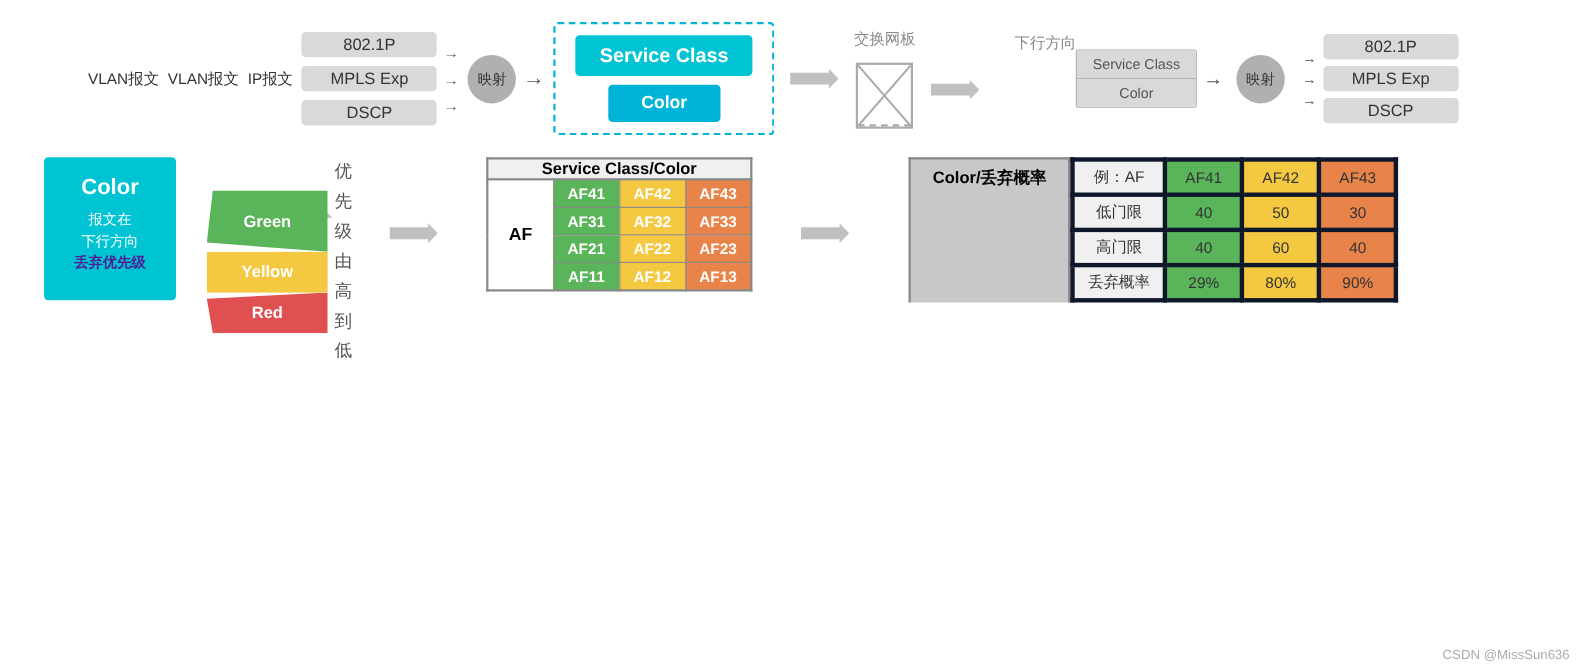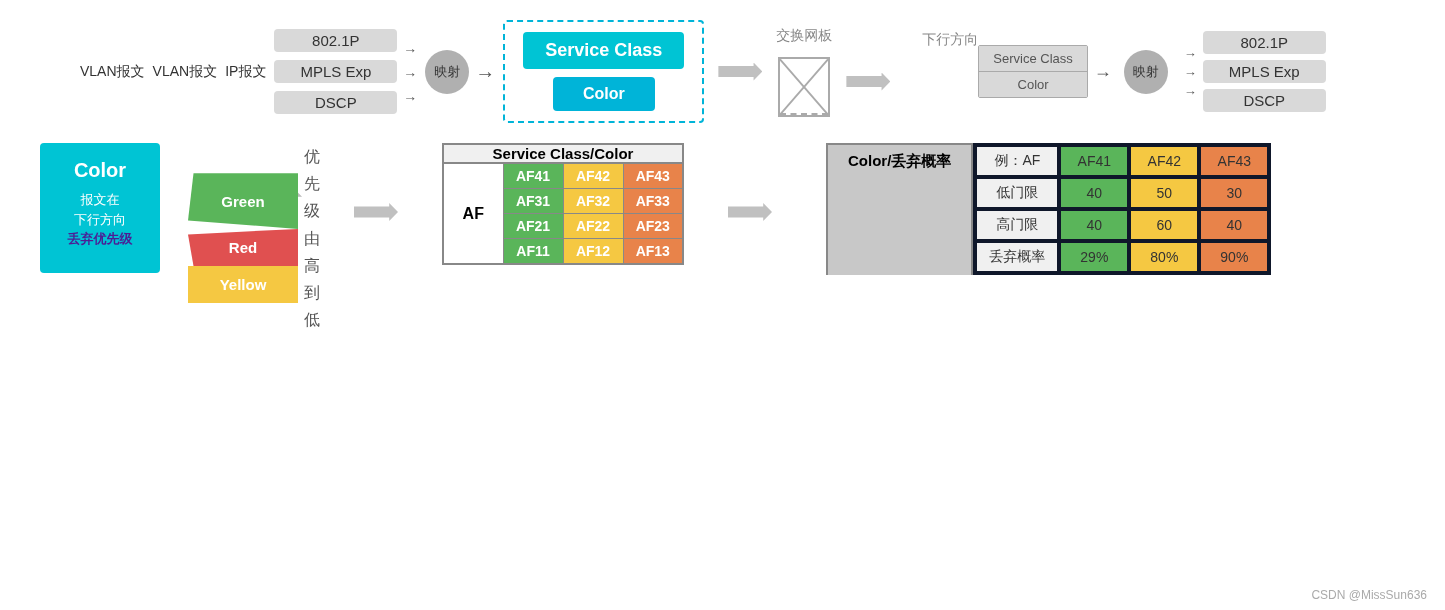--- a/index.html
+++ b/index.html
@@ -427,25 +427,25 @@
         <span class="color-block-red">丢弃优先级</span>
       </div>
     </div>
 
     <div style="display:flex;align-items:center;margin-left:8px;">
 
       <div style="display:flex;flex-direction:column;width:110px;height:130px;overflow:hidden;">
         <div style="background:#5ab55a;flex:3;display:flex;align-items:center;justify-content:center;font-weight:bold;color:#fff;font-size:15px;clip-path:polygon(5% 0,100% 0,100% 100%,0% 85%);">
           <span>Green</span>
         </div>
+        <div style="background:#f5c842;flex:2;display:flex;align-items:center;justify-content:center;font-weight:bold;color:#fff;font-size:15px;">
+          <span>Yellow</span>
+        </div>
         <div style="background:#e05050;flex:2;display:flex;align-items:center;justify-content:center;font-weight:bold;color:#fff;font-size:15px;clip-path:polygon(0% 15%,100% 0,100% 100%,5% 100%);">
           <span>Red</span>
-        </div>
-        <div style="background:#f5c842;flex:2;display:flex;align-items:center;justify-content:center;font-weight:bold;color:#fff;font-size:15px;">
-          <span>Yellow</span>
         </div>
       </div>
 
       <div style="display:flex;flex-direction:column;align-items:center;margin-left:6px;font-size:16px;color:#555;line-height:1.7;">
         <span>优</span>
         <span>先</span>
         <span>级</span>
         <span>由</span>
         <span>高</span>
         <span>到</span>

